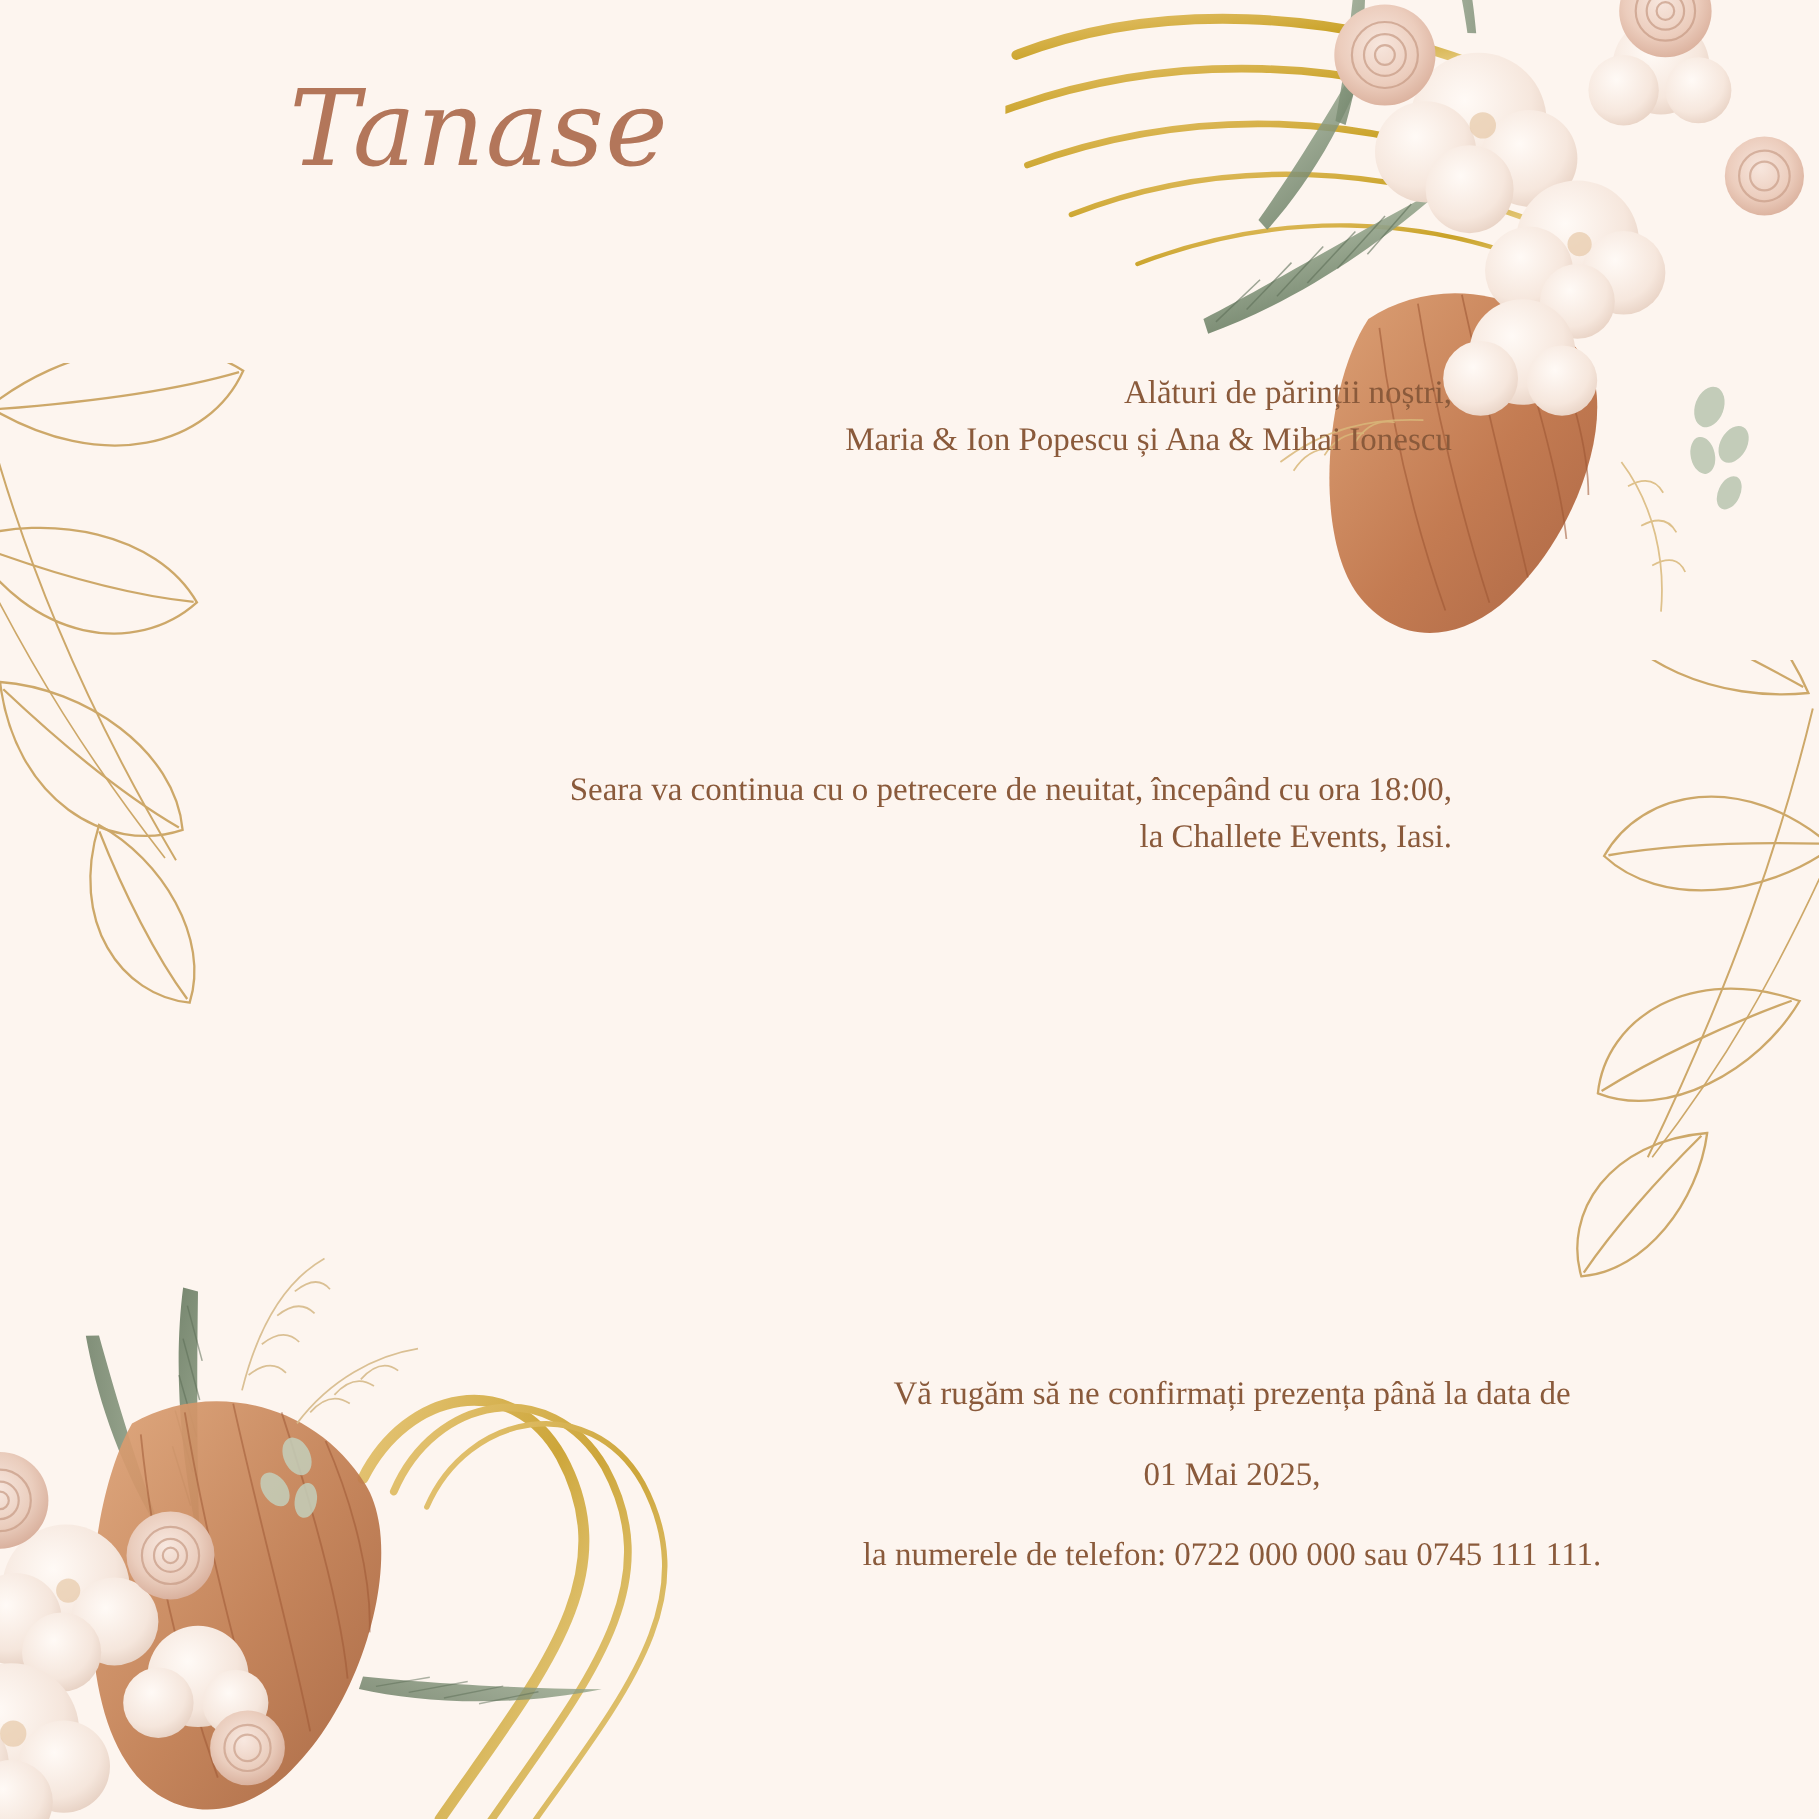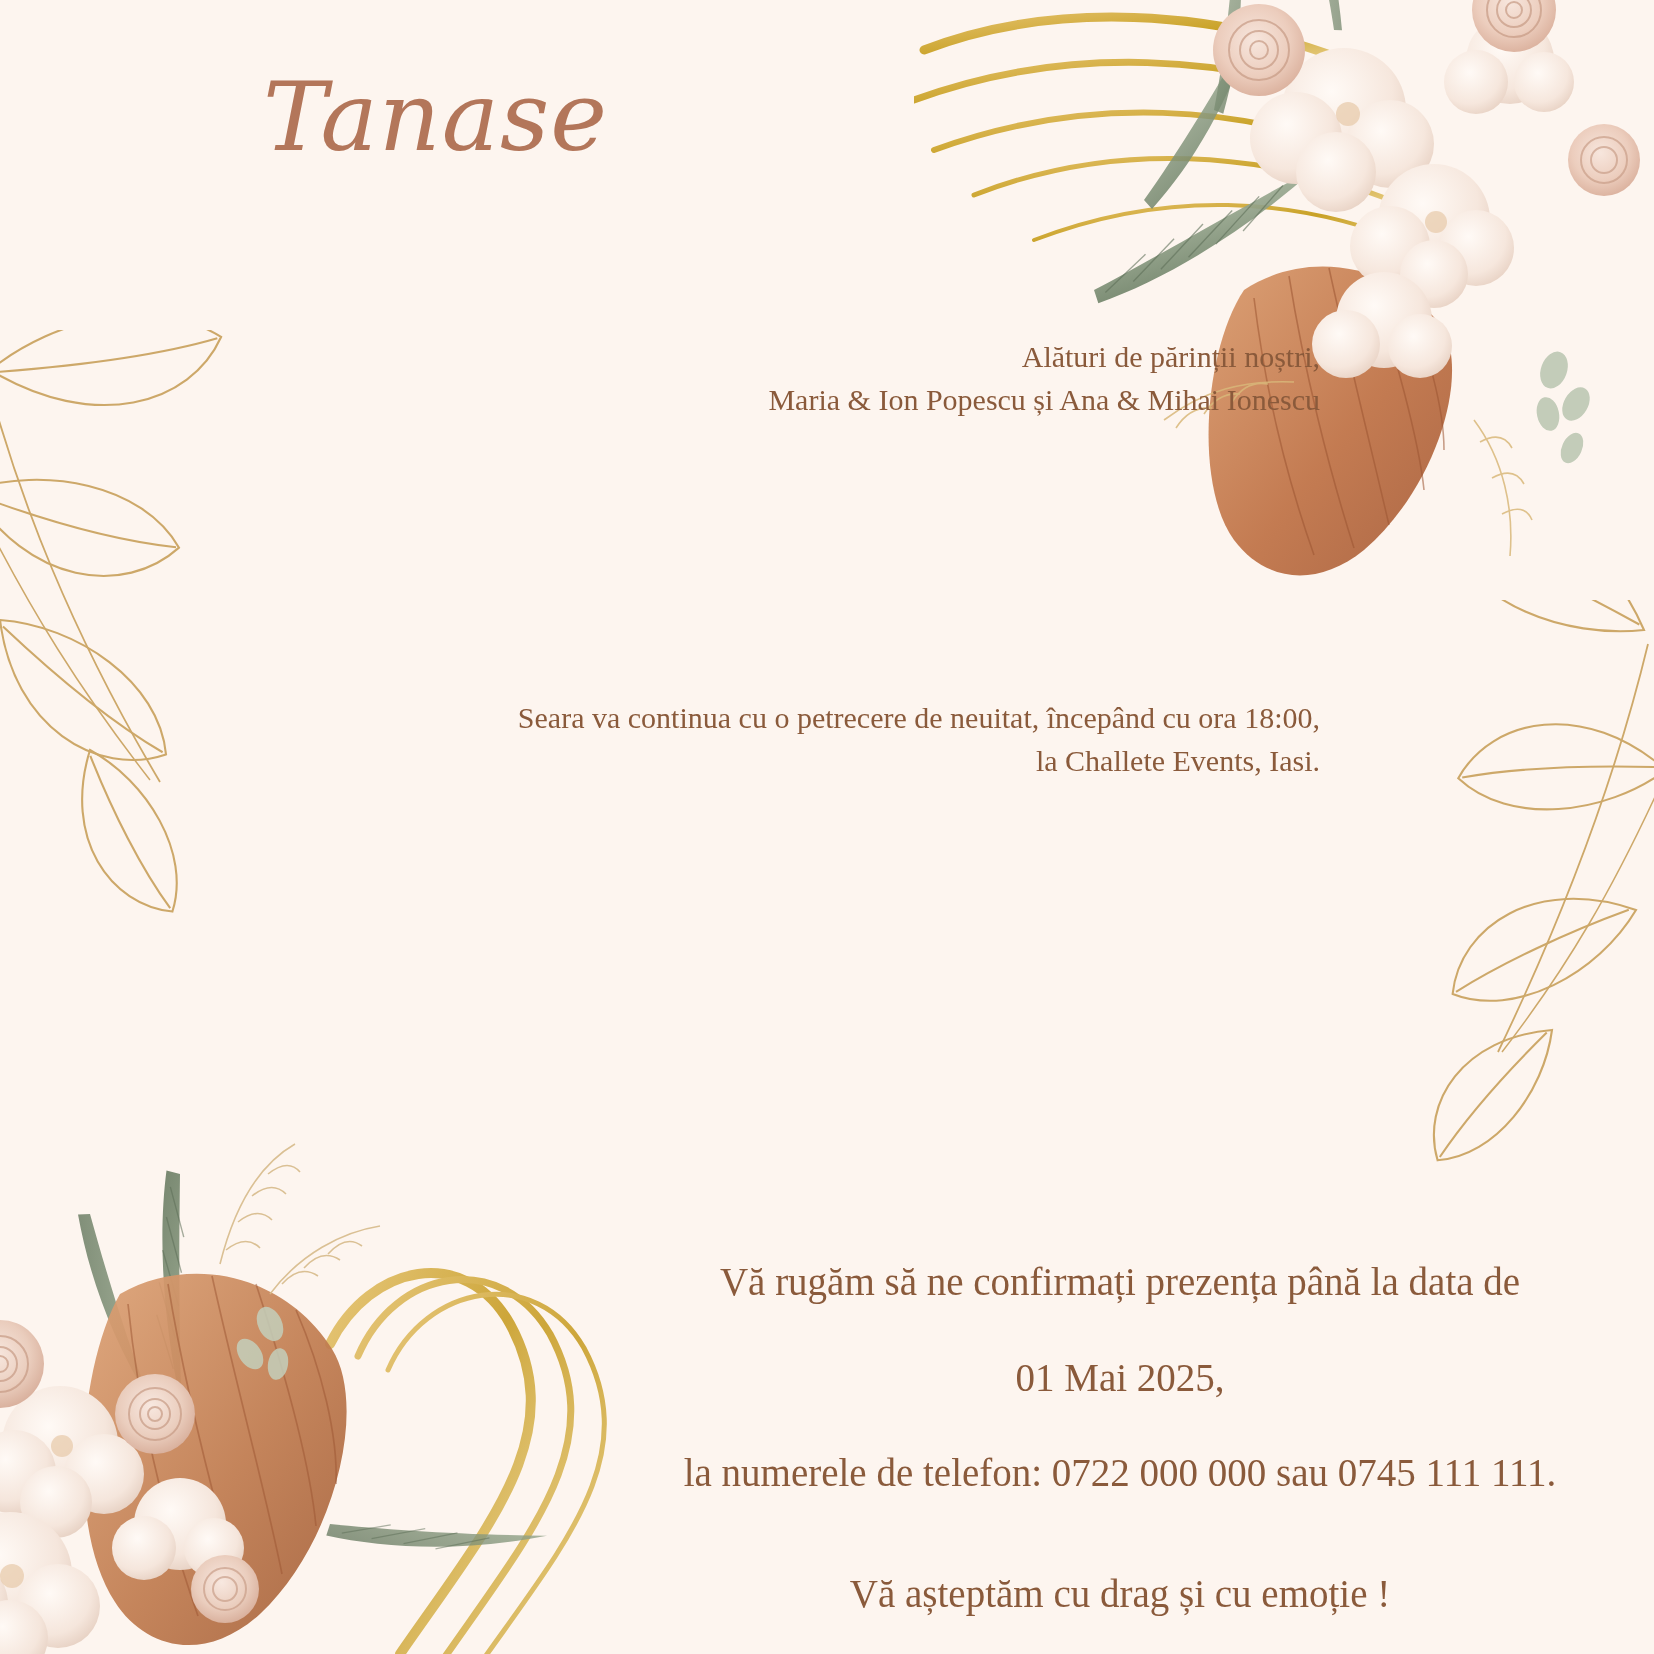--- a/index.html
+++ b/index.html
@@ -76,21 +76,21 @@
     padding: 0;
   }
 
   .rsvp {
     position: absolute;
     top: 1215px;
     left: 620px;
     width: 1000px;
     text-align: center;
     color: #8a5a3b;
-    font-size: 39px;
+    font-size: 30px;
     line-height: 1.45;
   }
   .rsvp .closing { margin-top: 64px; display: block; }
 </style>
 </head>
 <body>
 
 <div class="invitation">
 
   <div class="deco art-top-right">
@@ -454,16 +454,15 @@
     <div class="block">
       <p>Seara va continua cu o petrecere de neuitat, începând cu ora 18:00,</p>
       <p>la Challete Events, Iasi.</p>
     </div>
   </div>
 
   <div class="rsvp">
     <p>Vă rugăm să ne confirmați prezența până la data de</p>
     <p>01 Mai 2025,</p>
     <p>la numerele de telefon: 0722 000 000 sau 0745 111 111.</p>
-    <span class="closing">Vă așteptăm cu drag și cu emoție !</span>
   </div>
 
 </div>
 
 </body></html>

